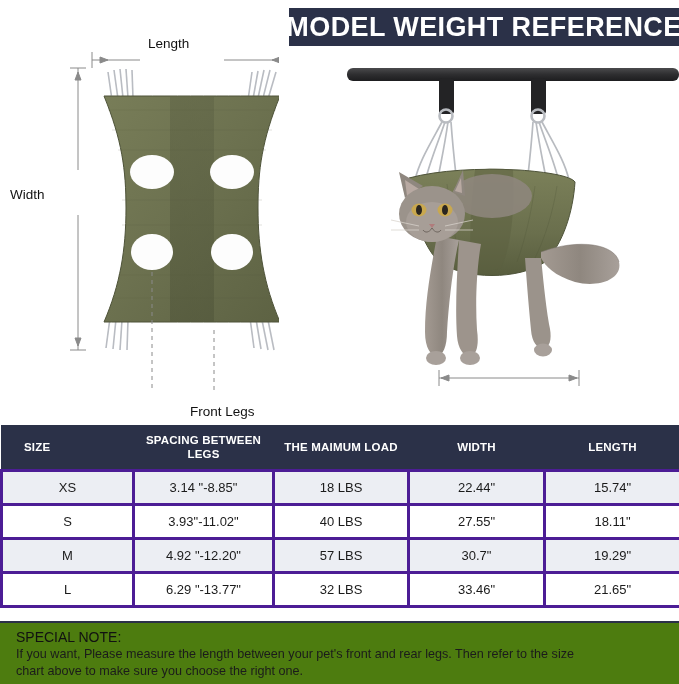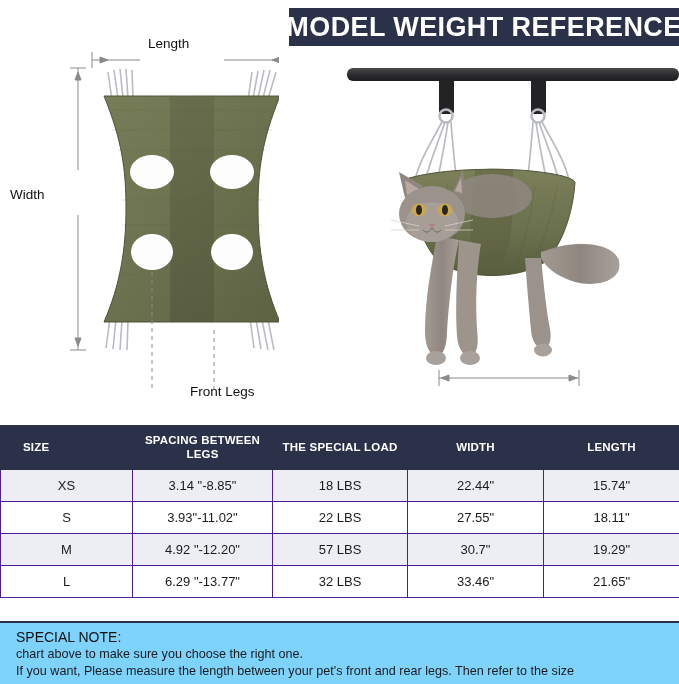--- a/index.html
+++ b/index.html
@@ -45,21 +45,21 @@
   
   .lbl {
     position: absolute;
     font-size: 13.5px;
     color: #111111;
     white-space: nowrap;
   }
   .lbl-length { top: 36px; left: 148px; }
   .lbl-width  { top: 187px; left: 10px; }
   .lbl-rear   { top: 424px; left: 100px; }
-  .lbl-front  { top: 384px; left: 190px; }
+  .lbl-front  { top: 404px; left: 190px; }
   .lbl-spacing{ top: 400px; left: 435px; }
 
   
   .table-wrap {
     position: absolute;
     top: 425px;
     left: 0;
     width: 669px;
   }
   table.size-table {
@@ -77,33 +77,33 @@
     letter-spacing: 0.2px;
     border: 1px solid #2b3148;
     line-height: 1.25;
   }
   table.size-table th:first-child { text-align: left; padding-left: 22px; }
   table.size-table td {
     font-size: 13px;
     color: #1b1b1b;
     text-align: center;
     padding: 8px 4px;
-    border: 1px solid #4c1d95;
+    border: 3px solid #4c1d95;
   }
   table.size-table tr.row-odd td { background: #eceef3; }
   table.size-table tr.row-even td { background: #ffffff; }
 
   
   .note {
     position: absolute;
     top: 621px;
     left: 0;
     width: 679px;
     height: 63px;
-    background: #7dd3fc;
+    background: #4d7c0f;
     border-top: 2px solid #2b3148;
     padding: 6px 16px 0 16px;
   }
   .note-title {
     font-size: 14px;
     color: #111111;
     margin: 0 0 1px 0;
   }
   .note-body {
     font-size: 12.6px;
@@ -328,37 +328,37 @@
     </g>
   </svg>
 </div>
 
 <div class="table-wrap">
   <table class="size-table">
     <thead>
       <tr>
         <th style="width:132px">SIZE</th>
         <th style="width:140px">SPACING BETWEEN LEGS</th>
-        <th style="width:135px">THE SPECIAL LOAD</th>
+        <th style="width:135px">THE MAIMUM LOAD</th>
         <th style="width:136px">WIDTH</th>
         <th style="width:136px">LENGTH</th>
       </tr>
     </thead>
     <tbody>
       <tr class="row-odd">
         <td>XS</td>
         <td>3.14 "-8.85"</td>
         <td>18 LBS</td>
         <td>22.44"</td>
         <td>15.74"</td>
       </tr>
       <tr class="row-even">
         <td>S</td>
         <td>3.93"-11.02"</td>
-        <td>22 LBS</td>
+        <td>40 LBS</td>
         <td>27.55"</td>
         <td>18.11"</td>
       </tr>
       <tr class="row-odd">
         <td>M</td>
         <td>4.92 "-12.20"</td>
         <td>57 LBS</td>
         <td>30.7"</td>
         <td>19.29"</td>
       </tr>
@@ -368,15 +368,15 @@
         <td>32 LBS</td>
         <td>33.46"</td>
         <td>21.65"</td>
       </tr>
     </tbody>
   </table>
 </div>
 
 <div class="note">
   <p class="note-title">SPECIAL NOTE:</p>
+  <p class="note-body">If you want, Please measure the length between your pet's front and rear legs. Then refer to the size</p>
   <p class="note-body">chart above to make sure you choose the right one.</p>
-  <p class="note-body">If you want, Please measure the length between your pet's front and rear legs. Then refer to the size</p>
 </div>
 
 </body></html>

